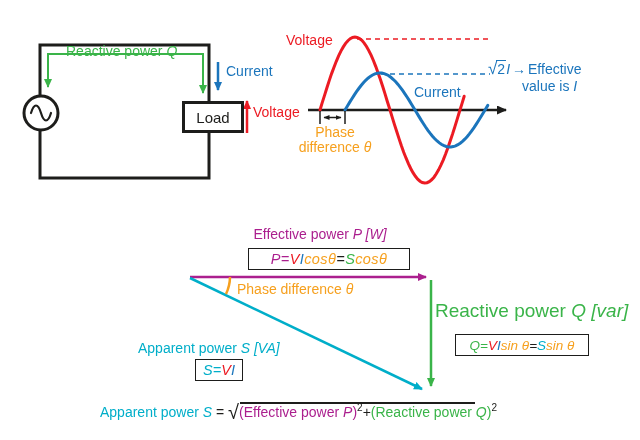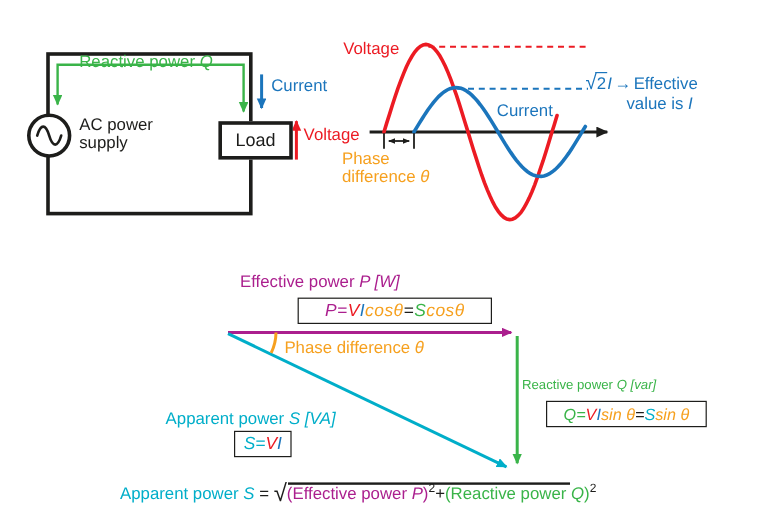--- a/index.html
+++ b/index.html
@@ -24,21 +24,21 @@
   .f-red{fill:var(--red);} .f-blue{fill:var(--blue);} .f-green{fill:var(--green);}
   .f-magenta{fill:var(--magenta);} .f-cyan{fill:var(--cyan);} .f-ink{fill:var(--ink);}
   .fbox{
     position:absolute; display:flex; align-items:center; justify-content:center;
     border:1.5px solid var(--ink); background:#fff; font-style:italic;
   }
   .load-box{
     position:absolute; display:flex; align-items:center; justify-content:center;
     border:3px solid var(--ink); background:#fff; font-size:15px;
   }
-  .center{text-align:left;}
+  .center{text-align:center;}
   .rsign{font-size:17px; line-height:1;}
   .rbar{border-top:1.7px solid currentColor; margin-left:-1px; padding:0 1px;}
   .note-line2{margin-left:34px;}
   .arrow-ch{padding:0 2px;}
   .root{position:relative; display:inline-block;}
   .root .rad{font-size:20px; line-height:14px; vertical-align:-2px;}
   .vinculum{position:absolute; left:12px; top:0; width:235px; border-top:2px solid var(--ink); height:0;}
   sup.sq{font-size:10px; font-style:normal;}
   i{font-style:italic;}
 </style>
@@ -90,24 +90,20 @@
 
     <line x1="190" y1="277" x2="426" y2="277" class="s-magenta" stroke-width="2.5" marker-end="url(#m-magenta)"></line>
     <line x1="190" y1="278" x2="422" y2="389" class="s-cyan" stroke-width="2.5" marker-end="url(#m-cyan)"></line>
     <line x1="431" y1="280" x2="431" y2="386" class="s-green" stroke-width="2.5" marker-end="url(#m-green)"></line>
     <path d="M230,277 A40,40 0 0 1 226,294" fill="none" class="s-orange" stroke-width="2.5"></path>
   </svg>
 
   <div class="abs c-green" style="left:66px; top:44px;">
     <span>Reactive power </span><i>Q</i>
   </div>
-  <div class="abs" style="left:66px; top:96px; line-height:15px;">
-    <div>AC power</div>
-    <div>supply</div>
-  </div>
   <div class="load-box" style="left:182px; top:101px; width:56px; height:26px;">
     <span>Load</span>
   </div>
   <div class="abs c-blue" style="left:226px; top:64px;">Current</div>
   <div class="abs c-red" style="left:253px; top:105px;">Voltage</div>
 
   <div class="abs c-red" style="left:286px; top:33px;">Voltage</div>
   <div class="abs c-blue" style="left:414px; top:85px;">Current</div>
   <div class="abs c-orange center" style="left:285px; top:125px; width:100px; line-height:15px;">
     <div>Phase</div>
@@ -136,21 +132,21 @@
     <span>Phase difference </span><i>θ</i>
   </div>
   <div class="abs c-cyan" style="left:138px; top:341px;">
     <span>Apparent power </span><i>S [VA]</i>
   </div>
   <div class="fbox" style="left:195px; top:359px; width:46px; height:20px; font-size:14.5px;">
     <span class="c-cyan">S=</span>
       <span class="c-red">V</span>
       <span class="c-blue">I</span>
   </div>
-  <div class="abs c-green" style="left:435px; top:315px; font-size:11px;">
+  <div class="abs c-green" style="left:435px; top:300px; font-size:19px;">
     <span>Reactive power </span><i>Q [var]</i>
   </div>
   <div class="fbox" style="left:455px; top:334px; width:132px; height:20px; font-size:13.5px;">
     <span class="c-green">Q=</span>
       <span class="c-red">V</span>
       <span class="c-blue">I</span>
       <span class="c-orange">sin θ </span>
       <span class="c-ink">=</span>
       <span class="c-cyan">S</span>
       <span class="c-orange">sin θ</span>

